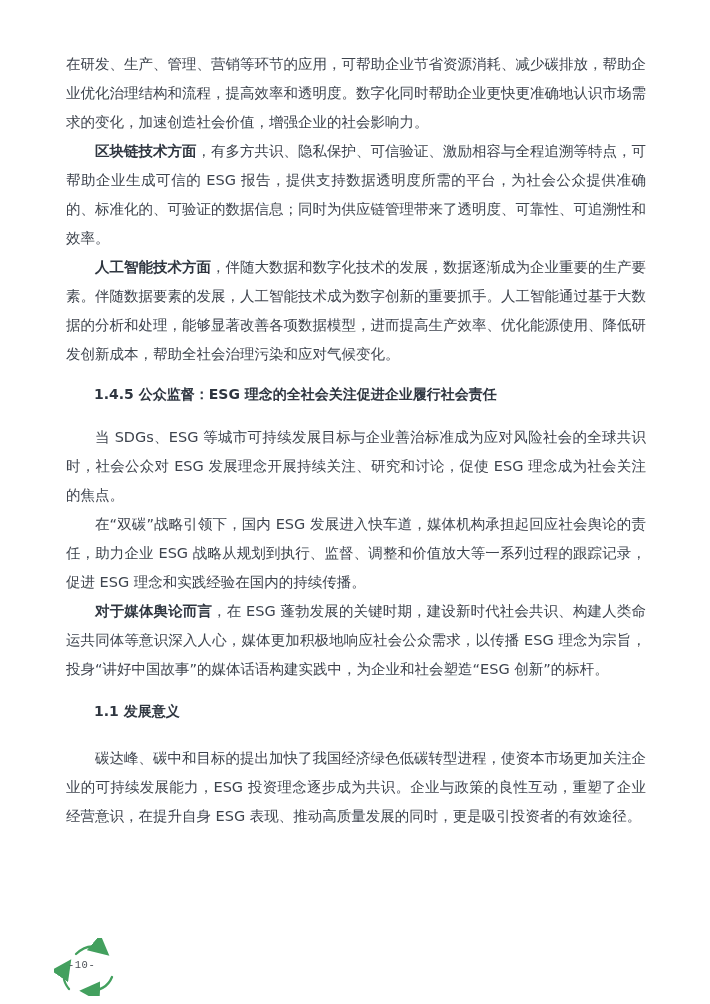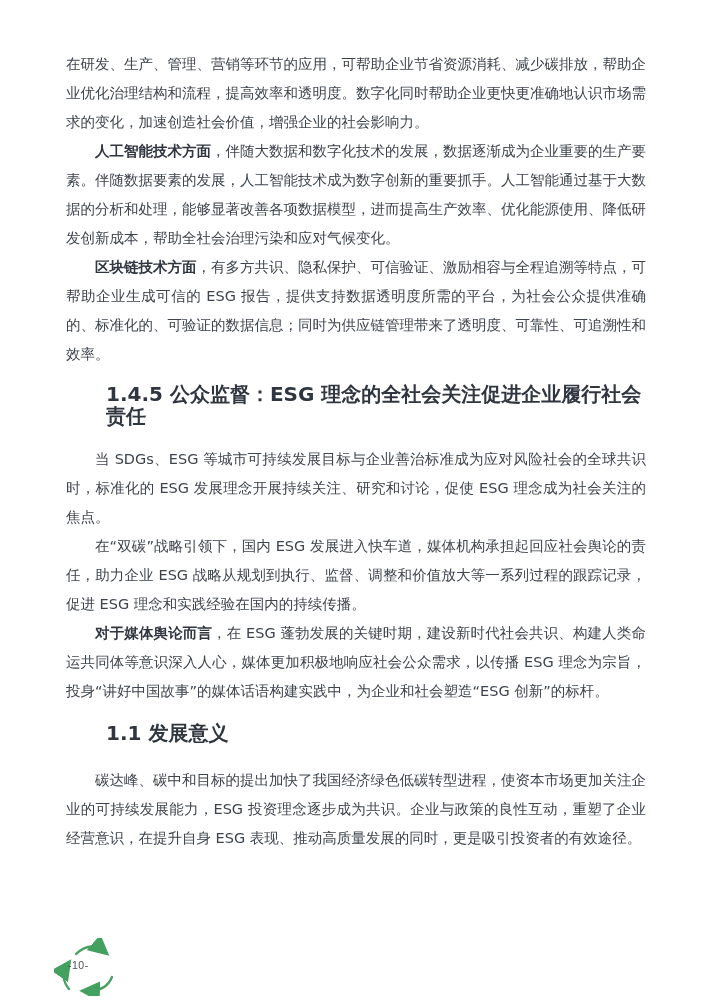--- a/index.html
+++ b/index.html
@@ -24,21 +24,21 @@
   .text-col p {
     margin: 0;
     text-indent: 2em;
   }
   .text-col p.continuation { text-indent: 0; }
   .text-col p strong {
     font-weight: 700;
     color: #2f3640;
   }
   .section-heading {
-    font-size: 20px;
+    font-size: 14px;
     font-weight: 700;
     color: #2f3640;
     line-height: 22px;
     text-align: left;
     padding-left: 2em;
     margin: 14px 0 18px 0;
   }
   .section-heading.second { margin: 16px 0 22px 0; }
   .footer-mark {
     position: absolute;
@@ -48,38 +48,38 @@
     height: 58px;
   }
   .footer-mark svg { position: absolute; left: 0; top: 0; }
   .page-number {
     position: absolute;
     left: 14px;
     top: 21px;
     font-size: 10.5px;
     color: #4b4f55;
     letter-spacing: 0.5px;
-    font-family: Liberation Sans, sans-serif;
+    font-family: Liberation Mono, monospace;
   }
 </style>
 </head>
 <body>
 
 <div class="page">
   <div class="text-col">
 
     <p class="continuation">在研发、生产、管理、营销等环节的应用，可帮助企业节省资源消耗、减少碳排放，帮助企业优化治理结构和流程，提高效率和透明度。数字化同时帮助企业更快更准确地认识市场需求的变化，加速创造社会价值，增强企业的社会影响力。</p>
 
+    <p><strong>区块链技术方面</strong><span>，有多方共识、隐私保护、可信验证、激励相容与全程追溯等特点，可帮助企业生成可信的 ESG 报告，提供支持数据透明度所需的平台，为社会公众提供准确的、标准化的、可验证的数据信息；同时为供应链管理带来了透明度、可靠性、可追溯性和效率。</span></p>
+
     <p><strong>人工智能技术方面</strong><span>，伴随大数据和数字化技术的发展，数据逐渐成为企业重要的生产要素。伴随数据要素的发展，人工智能技术成为数字创新的重要抓手。人工智能通过基于大数据的分析和处理，能够显著改善各项数据模型，进而提高生产效率、优化能源使用、降低研发创新成本，帮助全社会治理污染和应对气候变化。</span></p>
-
-    <p><strong>区块链技术方面</strong><span>，有多方共识、隐私保护、可信验证、激励相容与全程追溯等特点，可帮助企业生成可信的 ESG 报告，提供支持数据透明度所需的平台，为社会公众提供准确的、标准化的、可验证的数据信息；同时为供应链管理带来了透明度、可靠性、可追溯性和效率。</span></p>
 
     <div class="section-heading">1.4.5 公众监督：ESG 理念的全社会关注促进企业履行社会责任</div>
 
-    <p>当 SDGs、ESG 等城市可持续发展目标与企业善治标准成为应对风险社会的全球共识时，标准化的 ESG 发展理念开展持续关注、研究和讨论，促使 ESG 理念成为社会关注的焦点。</p>
+    <p>当 SDGs、ESG 等城市可持续发展目标与企业善治标准成为应对风险社会的全球共识时，社会公众对 ESG 发展理念开展持续关注、研究和讨论，促使 ESG 理念成为社会关注的焦点。</p>
 
 
 
     <p>在“双碳”战略引领下，国内 ESG 发展进入快车道，媒体机构承担起回应社会舆论的责任，助力企业 ESG 战略从规划到执行、监督、调整和价值放大等一系列过程的跟踪记录，促进 ESG 理念和实践经验在国内的持续传播。</p>
 
     <p><strong>对于媒体舆论而言</strong><span>，在 ESG 蓬勃发展的关键时期，建设新时代社会共识、构建人类命运共同体等意识深入人心，媒体更加积极地响应社会公众需求，以传播 ESG 理念为宗旨，投身“讲好中国故事”的媒体话语构建实践中，为企业和社会塑造“ESG 创新”的标杆。</span></p>
 
     <div class="section-heading second">1.1 发展意义</div>
 
     <p>碳达峰、碳中和目标的提出加快了我国经济绿色低碳转型进程，使资本市场更加关注企业的可持续发展能力，ESG 投资理念逐步成为共识。企业与政策的良性互动，重塑了企业经营意识，在提升自身 ESG 表现、推动高质量发展的同时，更是吸引投资者的有效途径。</p>

